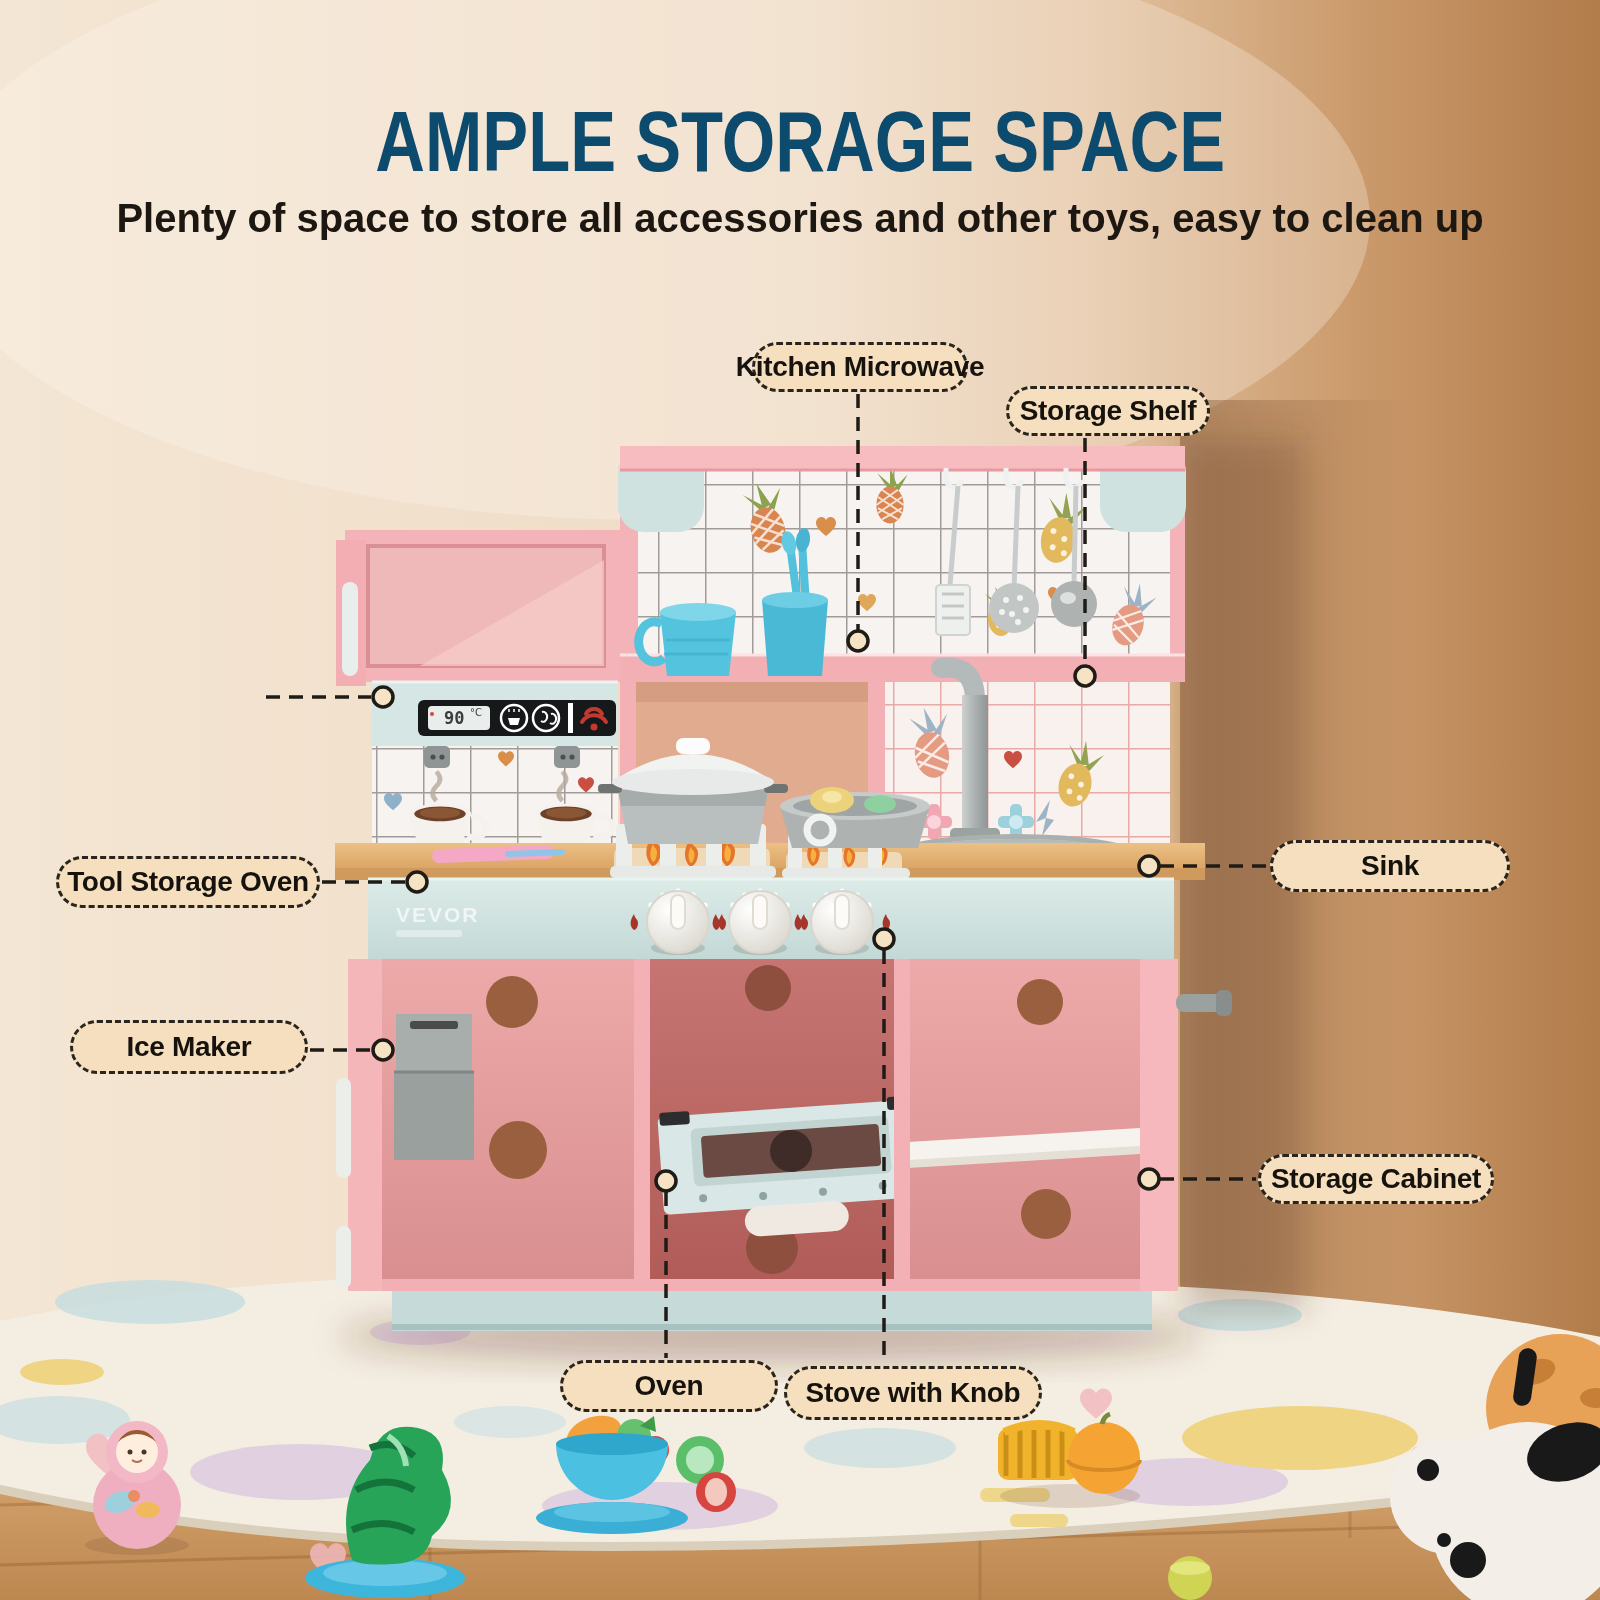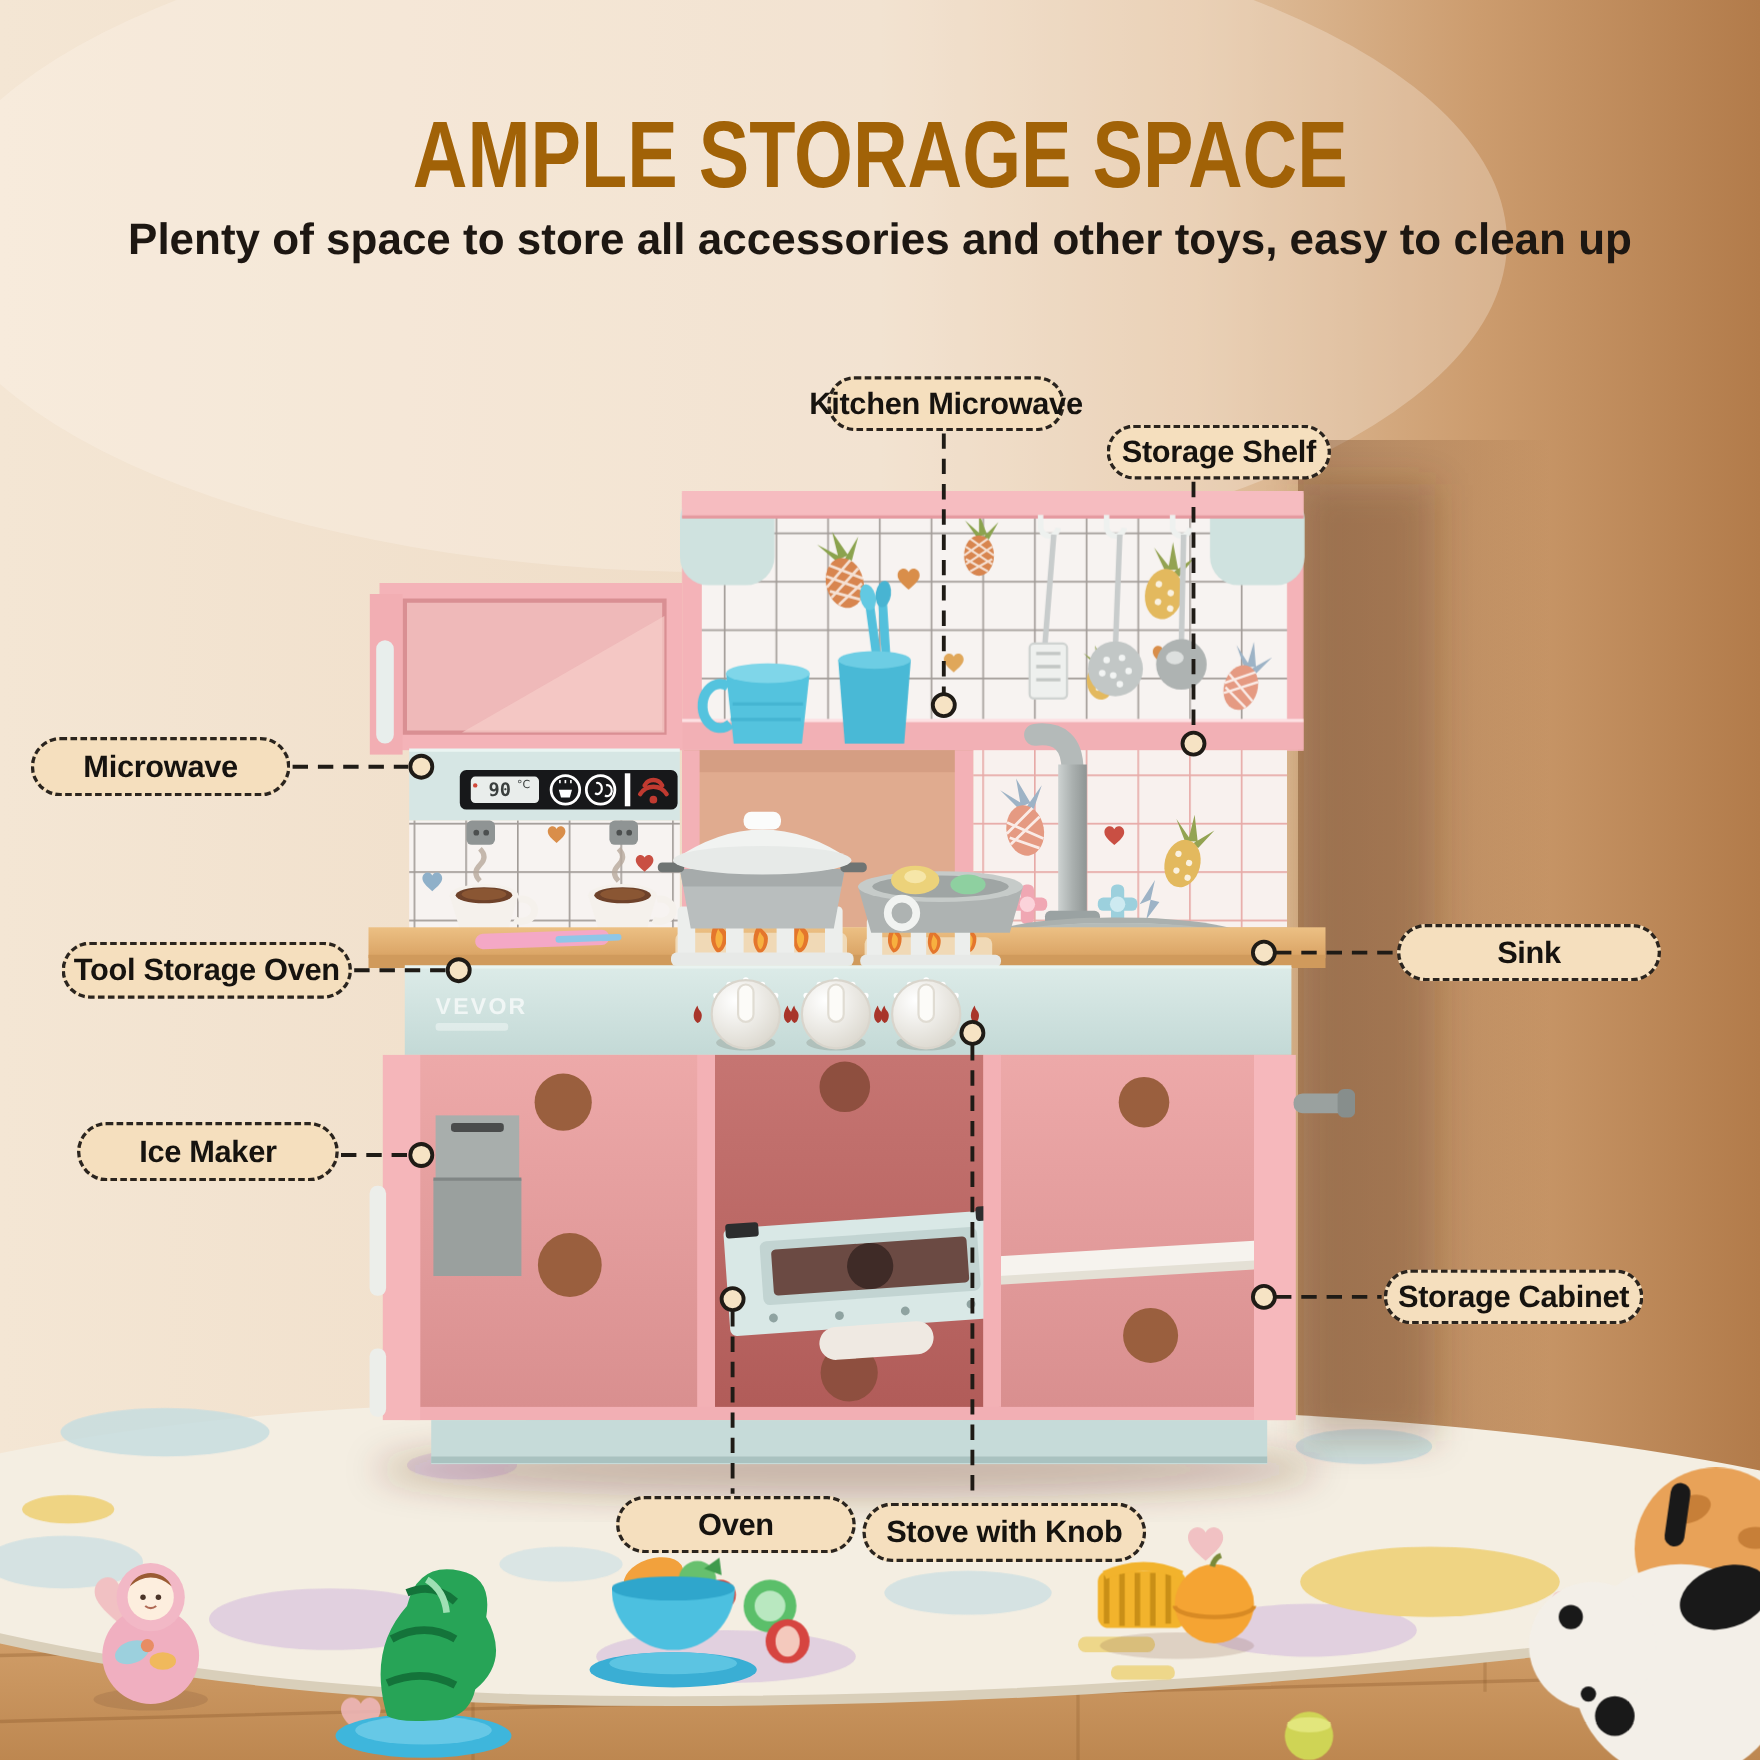--- a/index.html
+++ b/index.html
@@ -1,19 +1,19 @@
 <!DOCTYPE html>
 <html><head>
 <meta charset="utf-8">
 <style>
   html,body{margin:0;padding:0;background:#e9e4dc;}
   .stage{position:relative;width:1600px;height:1600px;overflow:hidden;
          font-family:"Liberation Sans",sans-serif;background:#efe0cd;}
   .stage svg.scene{position:absolute;left:0;top:0;z-index:1;}
-  .hdr{position:absolute;left:0;width:1600px;text-align:center;z-index:3;color:#a16207;}
+  .hdr{position:absolute;left:0;width:1600px;text-align:center;z-index:3;color:#0c4a6e;}
   .title{top:92px;font-size:86px;font-weight:700;letter-spacing:0px;}
   .title span{display:inline-block;transform:scaleX(.8);transform-origin:center;white-space:nowrap;}
   .subtitle{top:196px;font-size:40px;font-weight:700;color:#1d1712;}
   .callout{position:absolute;z-index:3;display:flex;align-items:center;justify-content:center;
            box-sizing:border-box;background:#f5dfbe;border:3.5px dashed #2a241e;border-radius:30px;
            font-size:28px;font-weight:700;color:#16130f;white-space:nowrap;letter-spacing:-0.3px;}
 </style>
 </head>
 <body>
 
@@ -497,21 +497,20 @@
         <circle cx="666" cy="1181" r="10"></circle>
     <circle cx="884" cy="939" r="10"></circle>
   </g>
 </svg>
 
 <div class="hdr title"><span>AMPLE STORAGE SPACE</span></div>
 <div class="hdr subtitle">Plenty of space to store all accessories and other toys, easy to clean up</div>
 
 <div class="callout" style="left:752px;top:342px;width:216px;height:50px">Kitchen Microwave</div>
 <div class="callout" style="left:1006px;top:386px;width:204px;height:50px">Storage Shelf</div>
-<div class="callout" style="left:28px;top:670px;width:236px;height:54px">Microwave</div>
 <div class="callout" style="left:56px;top:856px;width:264px;height:52px">Tool Storage Oven</div>
 <div class="callout" style="left:1270px;top:840px;width:240px;height:52px">Sink</div>
 <div class="callout" style="left:70px;top:1020px;width:238px;height:54px">Ice Maker</div>
 <div class="callout" style="left:1258px;top:1154px;width:236px;height:50px">Storage Cabinet</div>
 <div class="callout" style="left:560px;top:1360px;width:218px;height:52px">Oven</div>
 <div class="callout" style="left:784px;top:1366px;width:258px;height:54px">Stove with Knob</div>
 
 </div>
 
 </body></html>

